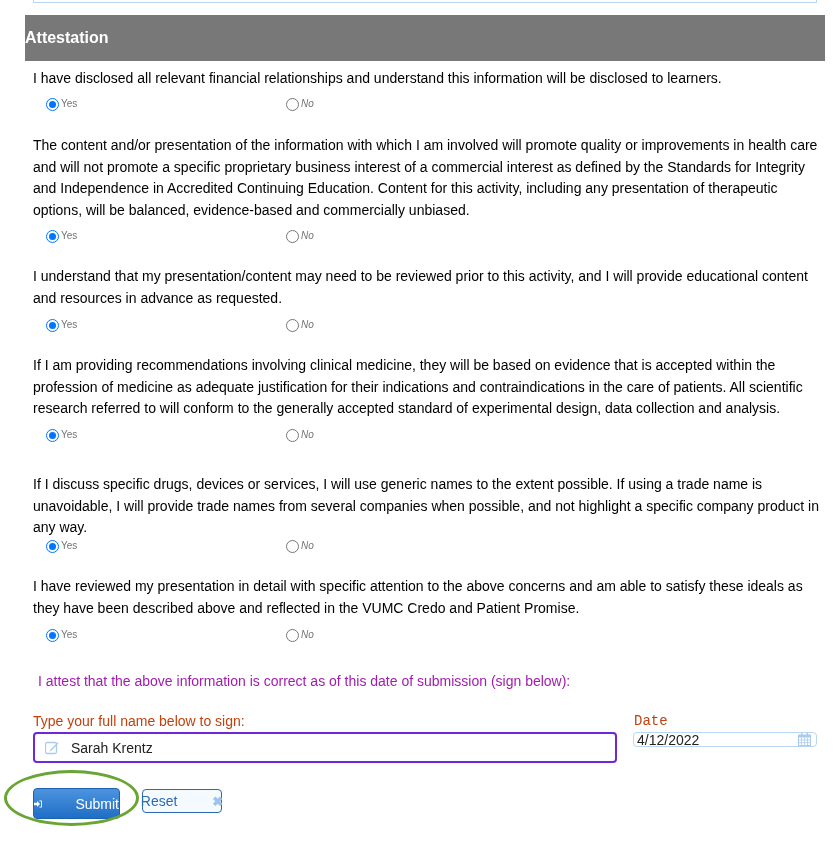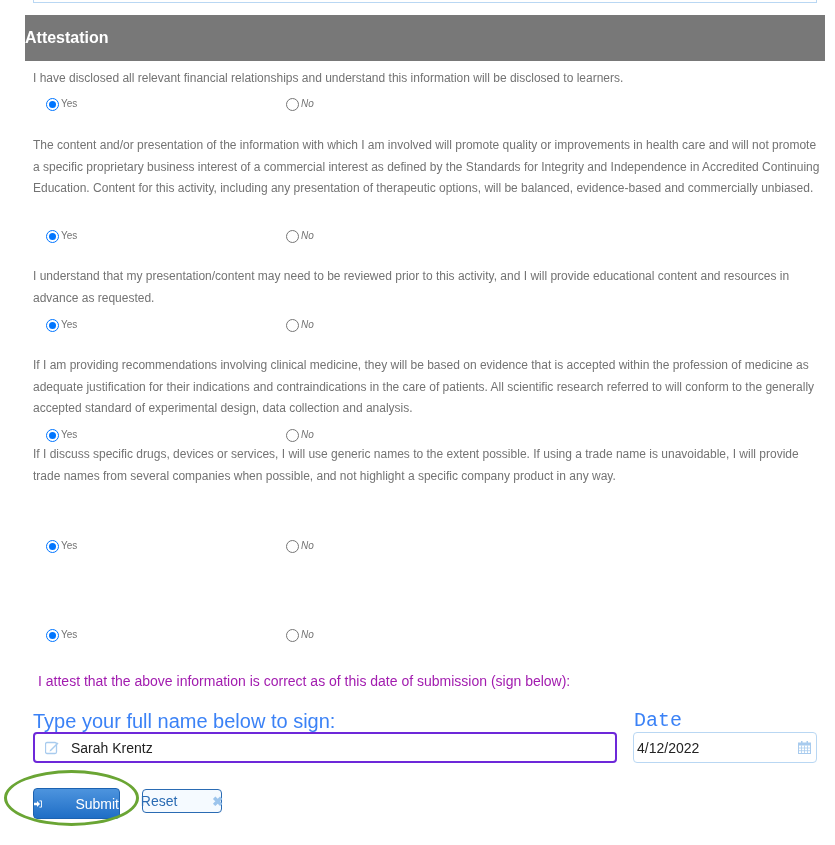--- a/index.html
+++ b/index.html
@@ -15,21 +15,21 @@
     }
 
     .section-header {
       position: absolute; left: 25px; top: 15px; width: 800px; height: 46px;
       background: #787878; color: #ffffff;
       font-weight: bold; font-size: 16px; line-height: 46px; 
     }
 
     .question {
       position: absolute; left: 33px; width: 790px;
-      font-size: 12px; line-height: 21.6px; color: #737373;
+      font-size: 14px; line-height: 21.6px; color: #000000;
     }
     .radio-row {
       position: absolute; left: 46px; width: 400px; height: 18px;
       font-size: 10px; line-height: 18px; color: #737373;
     }
     .radio-opt {
       position: absolute; top: 0; display: flex; align-items: center; cursor: pointer;
     }
     .radio-opt.yes { left: 0; }
     .radio-opt.no { left: 240px; font-style: italic; }
@@ -43,36 +43,36 @@
       content: ""; position: absolute; left: 2px; top: 2px; width: 7px; height: 7px;
       border-radius: 50%; background: #0075ff;
     }
 
     .attest-line {
       position: absolute; left: 38px; top: 672px; font-size: 14px; color: #a21caf;
       line-height: 18px;
     }
 
     .field-label {
-      position: absolute; font-size: 20px; line-height: 18px; color: #3b82f6; text-align: right;
+      position: absolute; font-size: 14px; line-height: 18px; color: #c2410c; text-align: right;
     }
     .name-input-wrap {
       position: absolute; left: 33px; top: 732px; width: 584px; height: 31px;
       border: 2px solid #6d28d9; border-radius: 4px; background: #fff;
       display: flex; align-items: center;
     }
     .pencil-icon {
       width: 14px; height: 14px; margin-left: 10px; margin-right: 12px; flex: none;
     }
     .name-input {
       border: none; outline: none; font-family: "Liberation Sans", sans-serif;
       font-size: 14px; color: #222; width: 500px; background: transparent; height: 28px;
     }
     .date-input-wrap {
-      position: absolute; left: 633px; top: 732px; width: 184px; height: 31px;
+      position: absolute; left: 633px; top: 732px; width: 184px; height: 15px;
       border: 1px solid #b9d7f3; border-radius: 4px; background: #fff;
       display: flex; align-items: center;
     }
     .date-input {
       border: none; outline: none; font-family: "Liberation Sans", sans-serif;
       font-size: 14px; color: #222; width: 150px; background: transparent;
       padding-left: 3px; height: 28px;
     }
     .calendar-icon { width: 13px; height: 13px; margin-left: 14px; flex: none; }
 
@@ -150,32 +150,33 @@
     <label class="radio-opt yes">
       <span class="radio-circle checked"></span>
       <span>Yes</span>
     </label>
     <label class="radio-opt no">
       <span class="radio-circle"></span>
       <span>No</span>
     </label>
   </div>
 
-  <div class="question" style="top:444px;">If I discuss specific drugs, devices or services, I will use generic names to the extent possible. If using a trade name is unavoidable, I will provide trade names from several companies when possible, and not highlight a specific company product in any way.</div>
+  <div class="question" style="top:474px;">If I discuss specific drugs, devices or services, I will use generic names to the extent possible. If using a trade name is unavoidable, I will provide trade names from several companies when possible, and not highlight a specific company product in any way.</div>
   <div class="radio-row" style="top:537px;">
     <label class="radio-opt yes">
       <span class="radio-circle checked"></span>
       <span>Yes</span>
     </label>
     <label class="radio-opt no">
       <span class="radio-circle"></span>
       <span>No</span>
     </label>
   </div>
 
+  <div class="question" style="top:576px;">I have reviewed my presentation in detail with specific attention to the above concerns and am able to satisfy these ideals as they have been described above and reflected in the VUMC Credo and Patient Promise.</div>
   <div class="radio-row" style="top:626px;">
     <label class="radio-opt yes">
       <span class="radio-circle checked"></span>
       <span>Yes</span>
     </label>
     <label class="radio-opt no">
       <span class="radio-circle"></span>
       <span>No</span>
     </label>
   </div>

